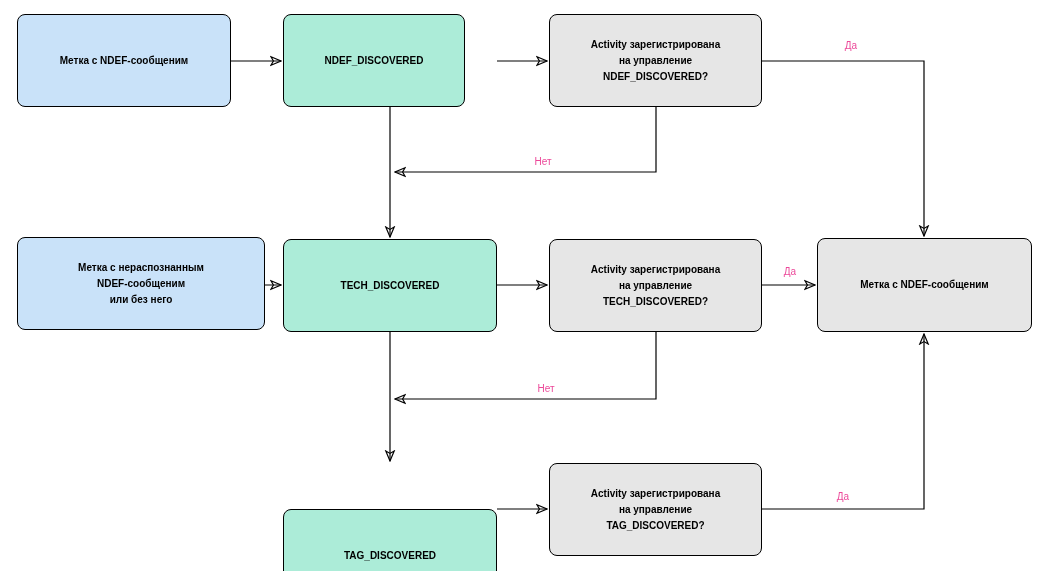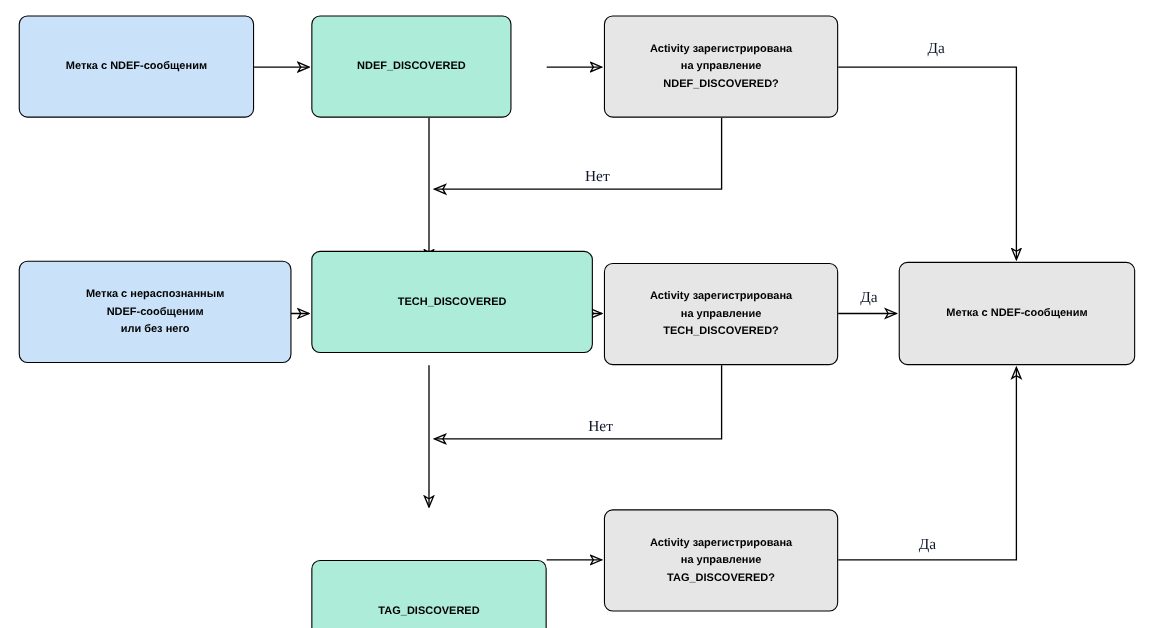--- a/index.html
+++ b/index.html
@@ -27,25 +27,24 @@
     padding: 4px 19px;
   }
   .node.input    { background: var(--input-fill, #c9e2f9); }
   .node.intent   { background: var(--intent-fill, #acecd8); }
   .node.question { background: var(--question-fill, #e6e6e6); }
   .edges { position: absolute; left: 0; top: 0; }
   .edges path { fill: none; stroke: var(--border, #000000); stroke-width: 1.2; }
   .edge-label {
     position: absolute;
     transform: translate(-50%, -50%);
-    font-size: 14px;
+    font-size: 10px;
     line-height: 15px;
-    color: #0f172a;
+    color: #ec4899;
     white-space: nowrap;
-    font-family: Liberation Serif, serif;
   }
 </style>
 </head>
 <body>
 
 <div class="canvas">
 
   <svg class="edges" width="1047" height="571" aria-hidden="true">
     <defs>
       <marker id="arrow" viewBox="0 0 12 12" refX="11" refY="6" markerWidth="12" markerHeight="12" orient="auto" markerUnits="userSpaceOnUse">
@@ -71,21 +70,21 @@
   <div class="node intent" style="left:283px; top:14px; width:182px; height:93px;">NDEF_DISCOVERED</div>
 
   <div class="node question" style="left:549px; top:14px; width:213px; height:93px;">Activity зарегистрирована
 на управление
 NDEF_DISCOVERED?</div>
 
   <div class="node input" style="left:17px; top:237px; width:248px; height:93px;">Метка с нераспознанным
 NDEF-сообщеним
 или без него</div>
 
-  <div class="node intent" style="left:283px; top:228px; width:256px; height:93px;">TECH_DISCOVERED</div>
+  <div class="node intent" style="left:283px; top:239px; width:214px; height:93px;">TECH_DISCOVERED</div>
 
   <div class="node question" style="left:549px; top:239px; width:213px; height:93px;">Activity зарегистрирована
 на управление
 TECH_DISCOVERED?</div>
 
   <div class="node question" style="left:817px; top:238px; width:215px; height:94px;">Метка с NDEF-сообщеним</div>
 
   <div class="node intent" style="left:283px; top:463px; width:214px; height:93px;margin-top:46px;">TAG_DISCOVERED</div>
 
   <div class="node question" style="left:549px; top:463px; width:213px; height:93px;">Activity зарегистрирована

